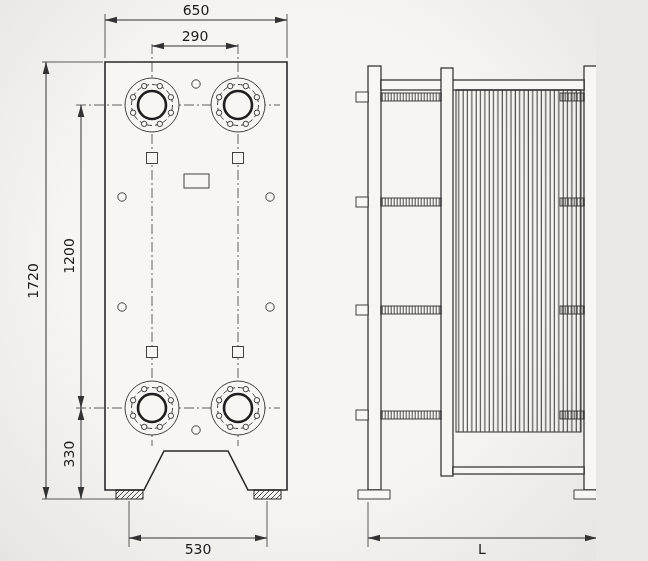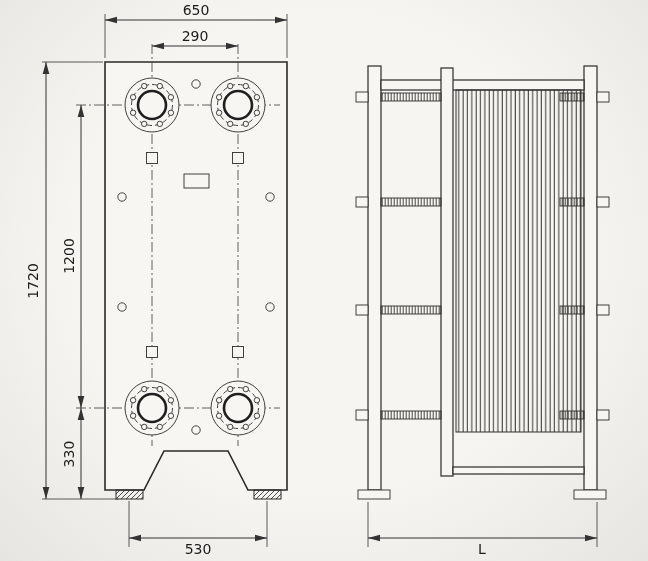--- a/index.html
+++ b/index.html
@@ -2,21 +2,21 @@
 <html><head>
 <meta charset="utf-8">
 <style>
   html,body{margin:0;padding:0;}
   body{
     width:648px;height:561px;
     font-family:"DejaVu Sans", sans-serif;
     background:#e9e8e4;
   }
   .page{
-    position:relative;width:648px;height:561px;overflow:hidden;
+    position:relative;width:596px;height:561px;overflow:hidden;
     background:radial-gradient(ellipse at 50% 45%, #f6f5f2 55%, #e6e5e1 100%);
   }
   svg{position:absolute;left:0;top:0;}
   .outline{stroke:#2a2a2a;stroke-width:1.6;fill:#f7f6f3;}
   .part{stroke:#2a2a2a;stroke-width:1.2;fill:#f7f6f3;}
   .thin{stroke:#2e2e2e;stroke-width:0.9;fill:none;}
   .thinf{stroke:#2e2e2e;stroke-width:0.9;fill:#f7f6f3;}
   .bold{stroke:#1f1f1f;stroke-width:2.6;fill:none;}
   .cl{stroke:#3a3a3a;stroke-width:0.8;fill:none;stroke-dasharray:10 3 2 3;}
   .dashfine{stroke-dasharray:5 3;}

